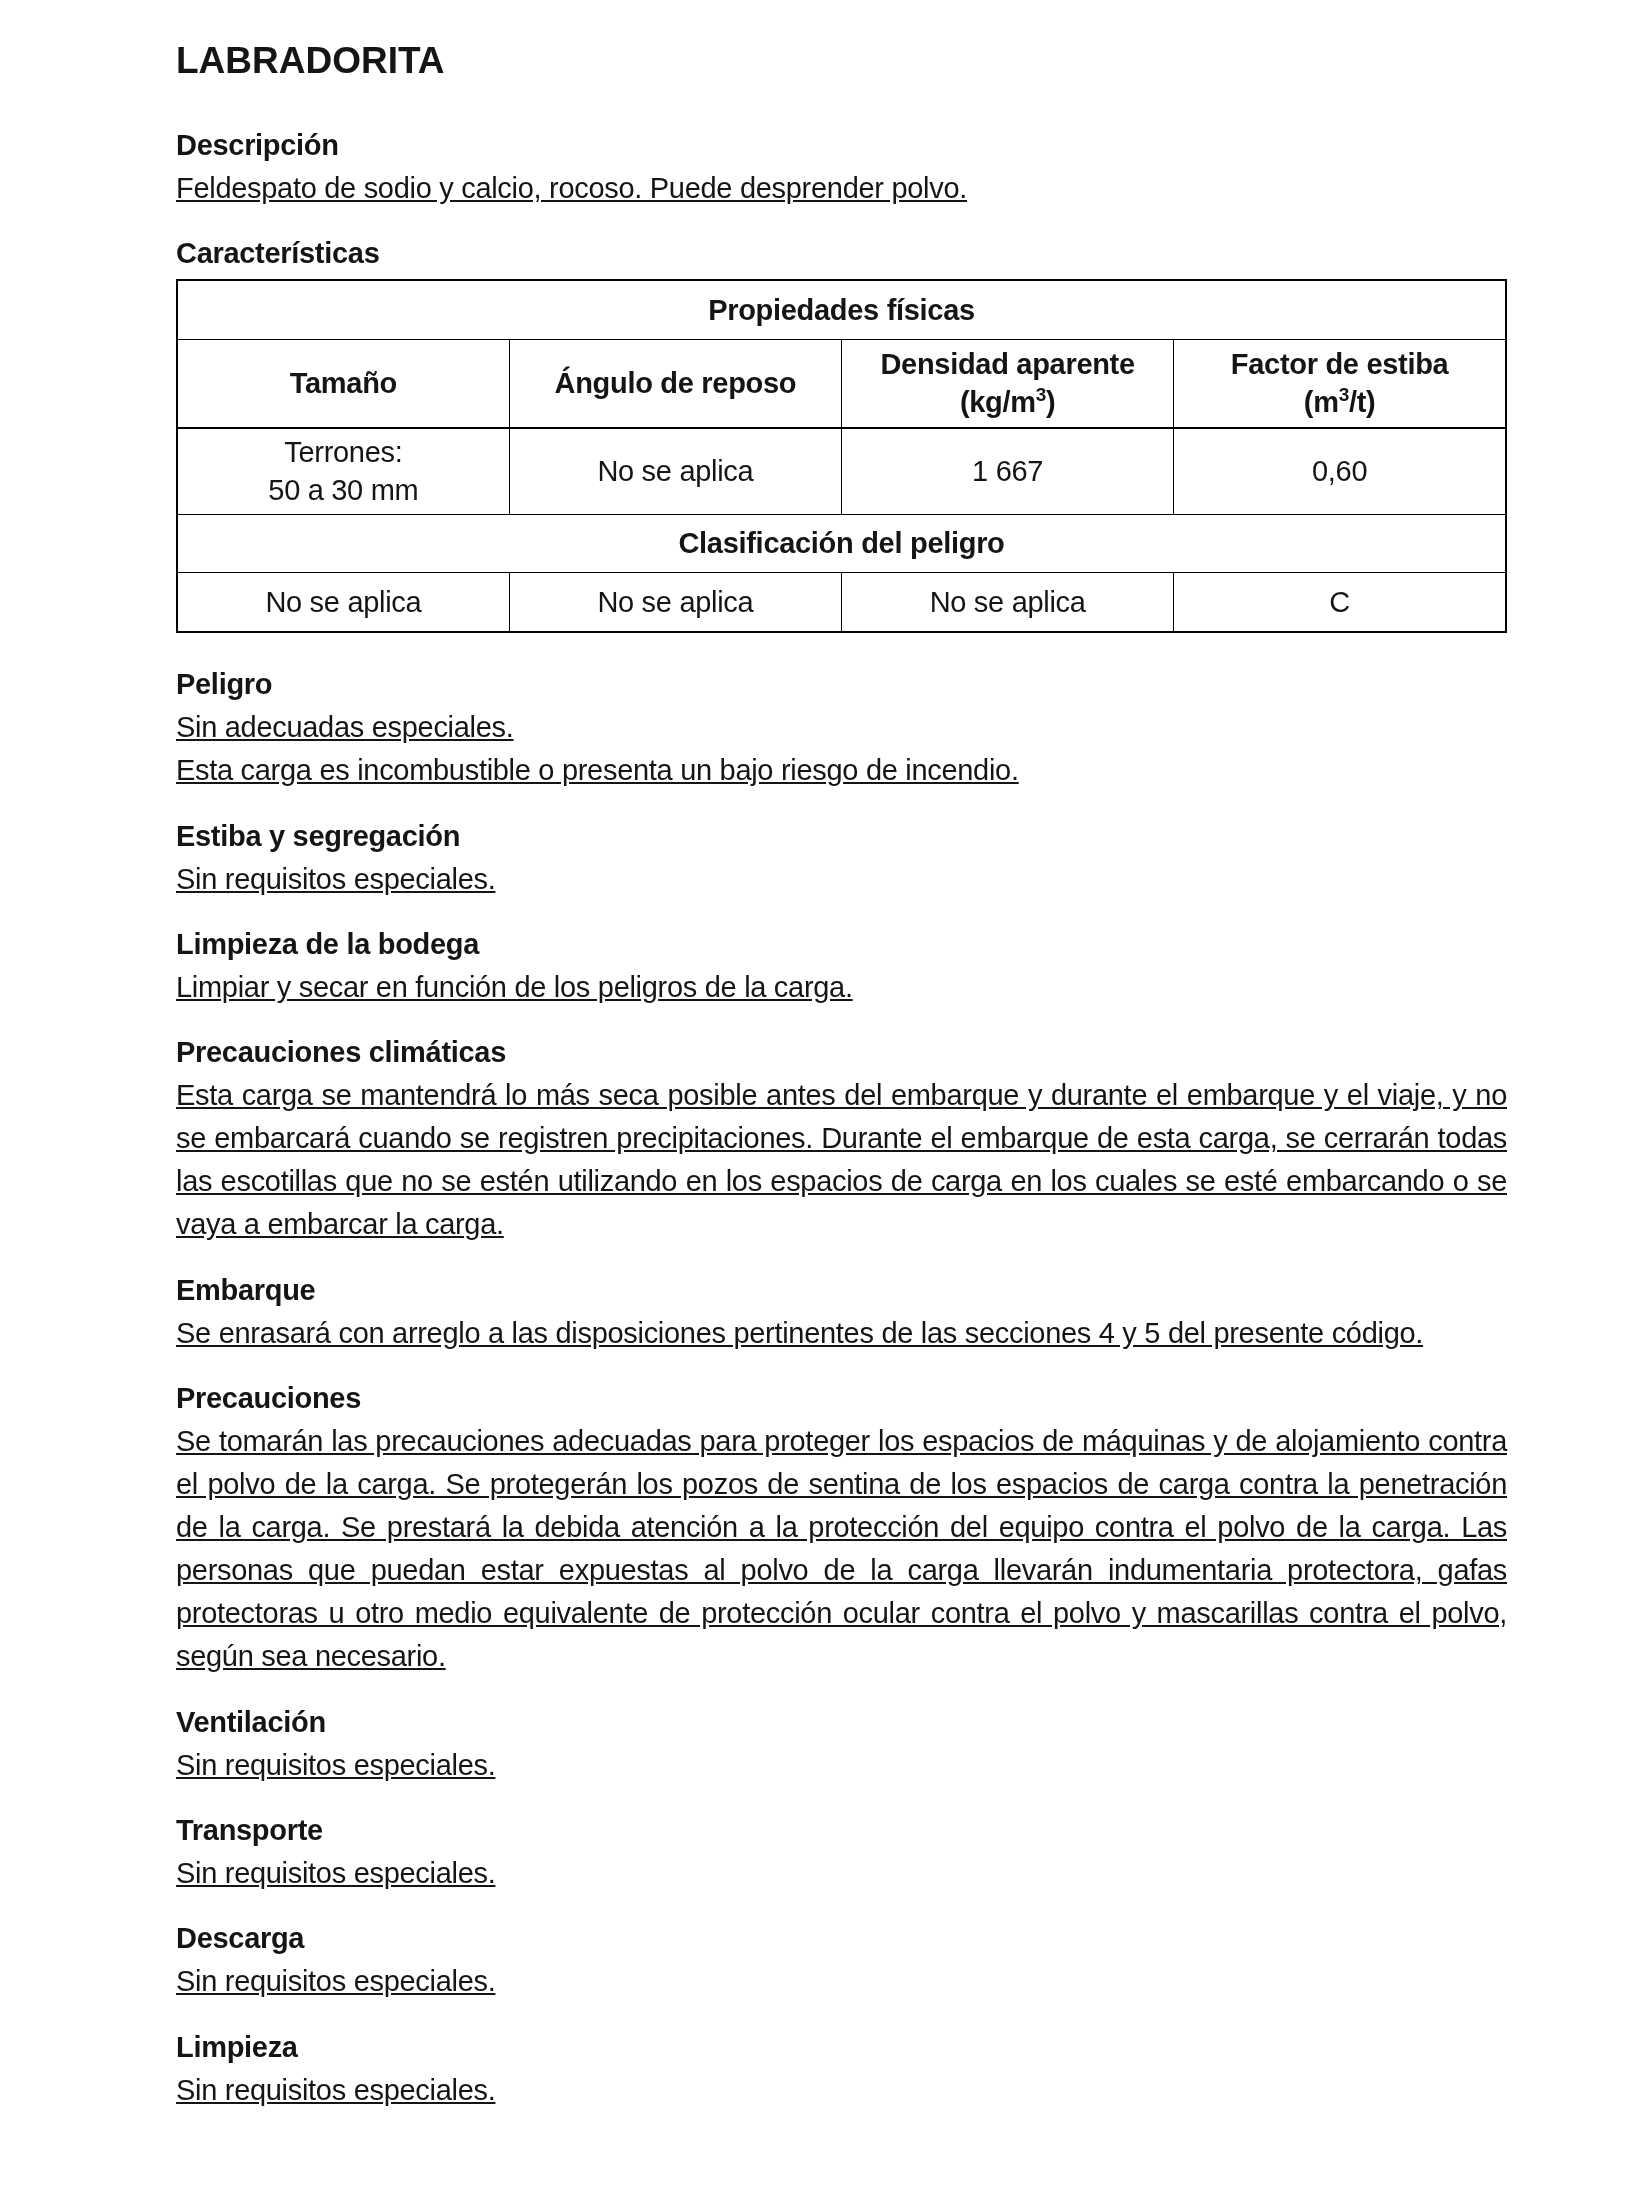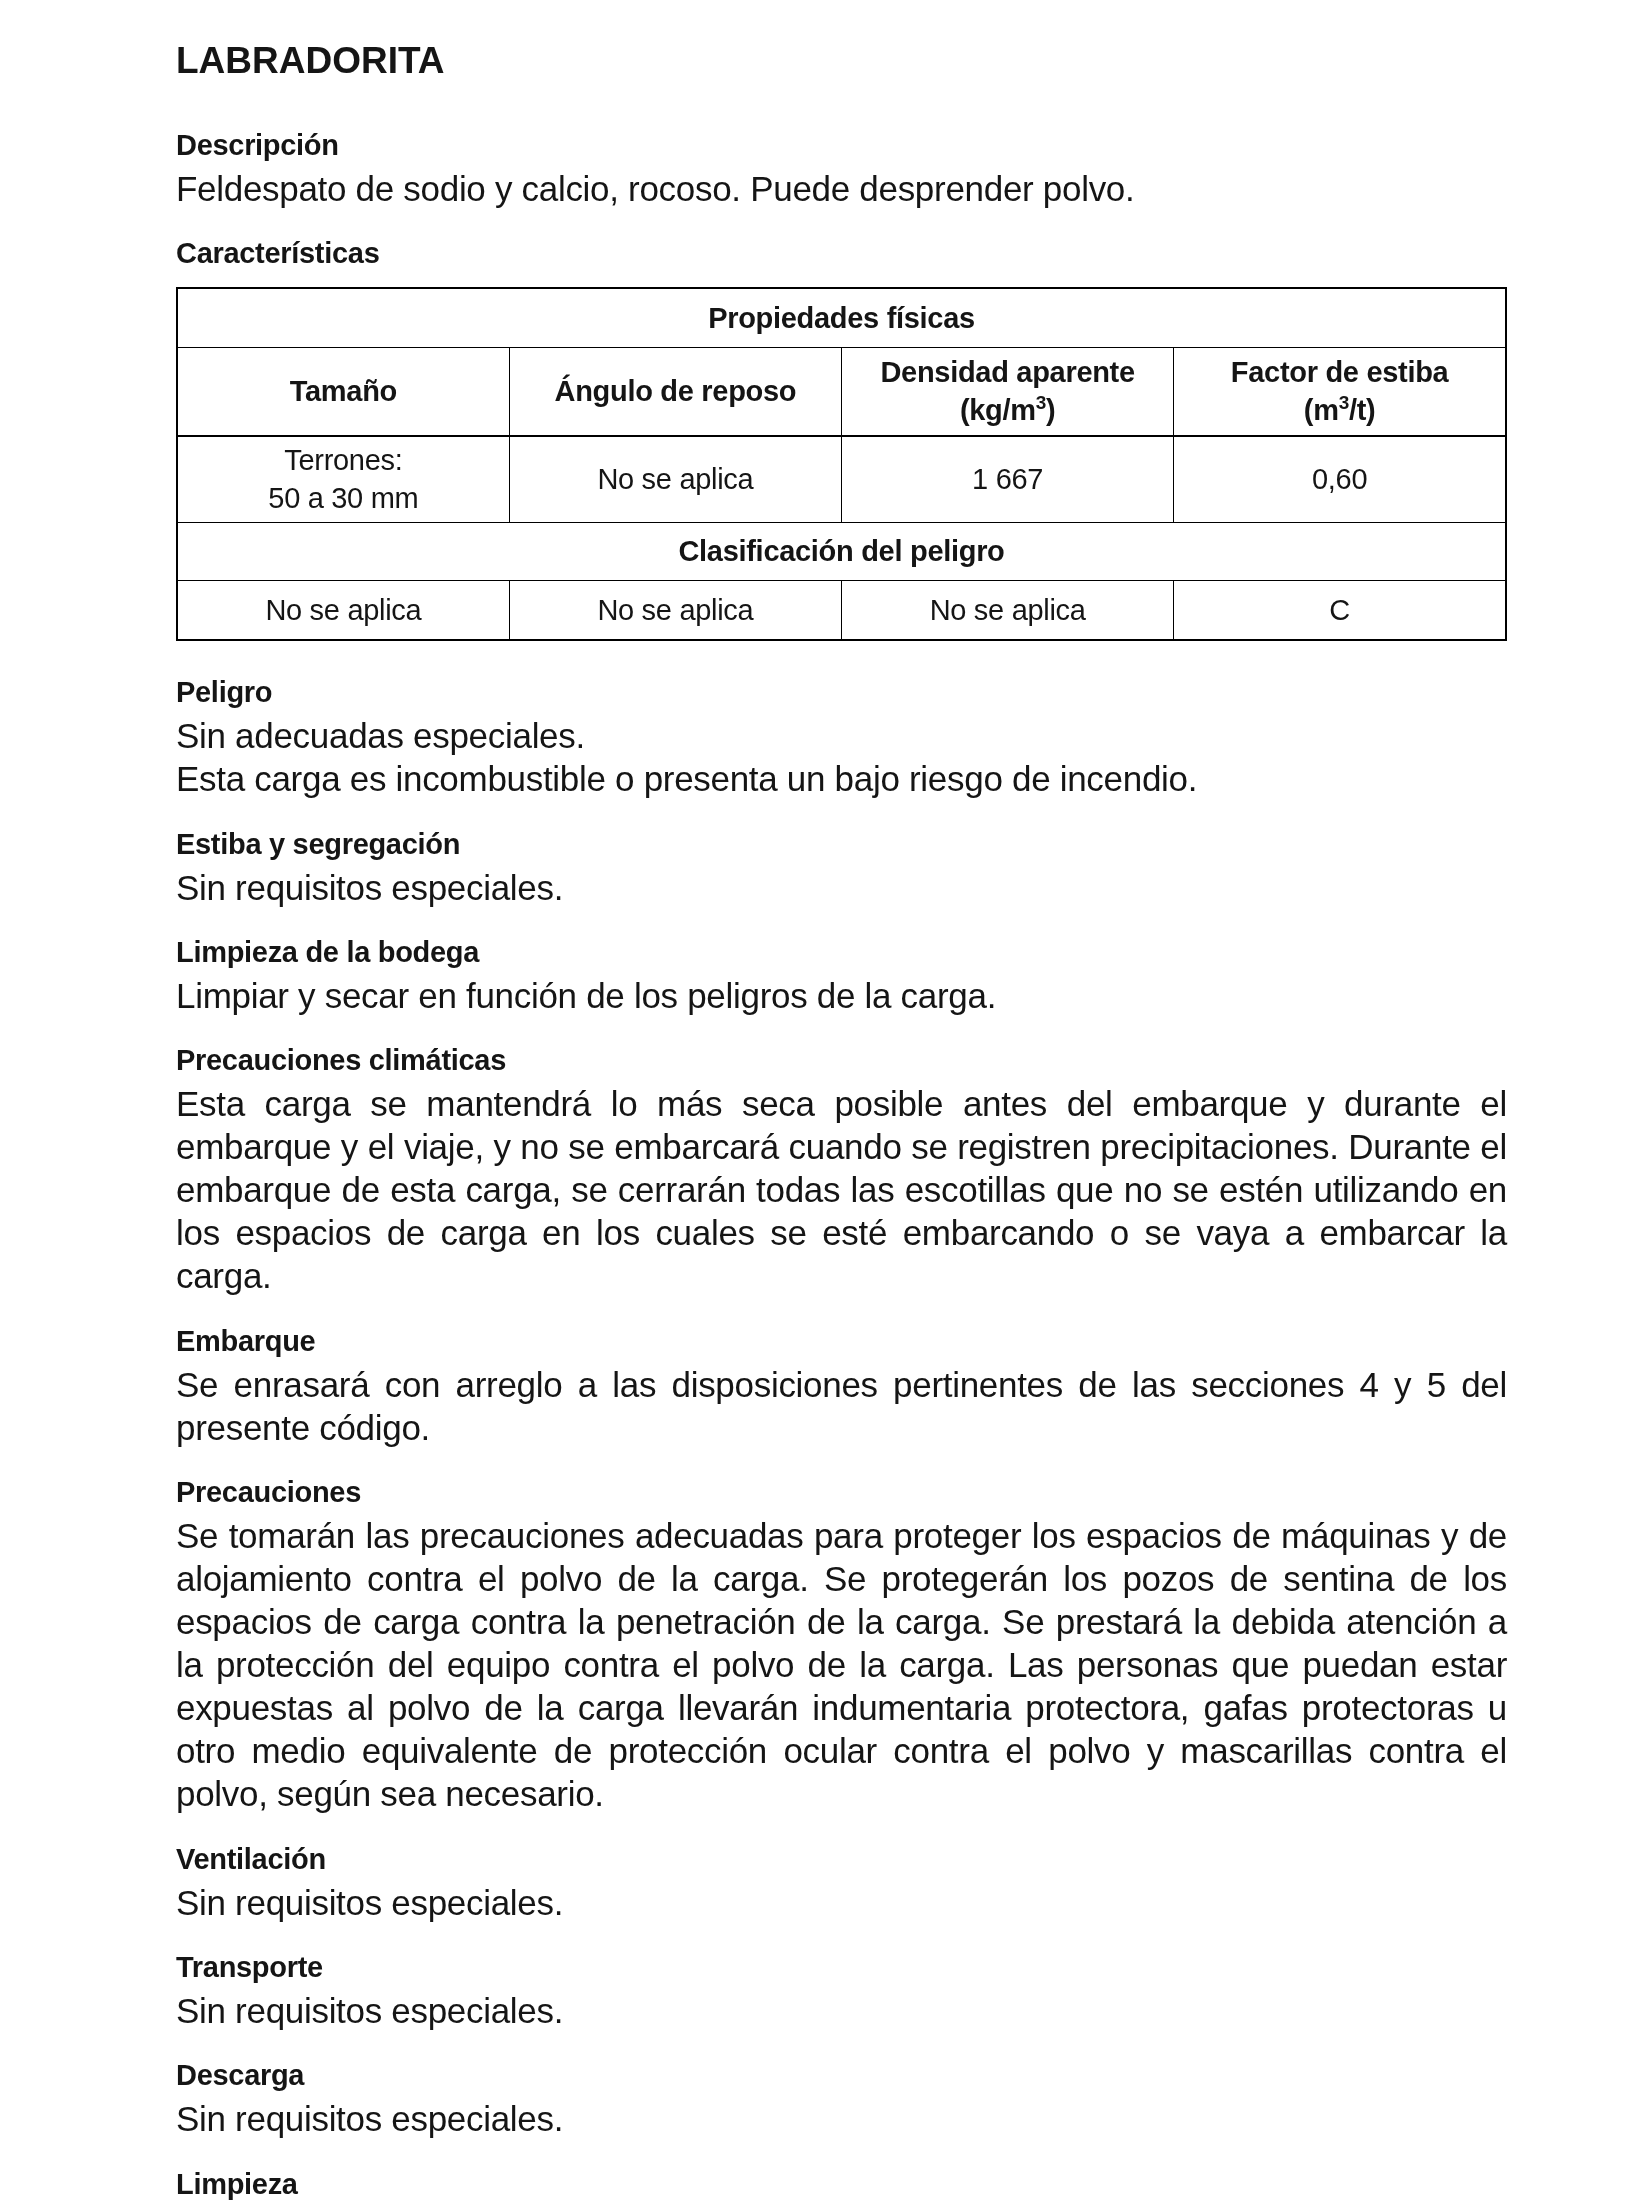--- a/index.html
+++ b/index.html
@@ -24,31 +24,32 @@
     letter-spacing: 0;
   }
   section.sec { margin: 0 0 21.4px 0; }
   section.sec h2 {
     font-size: 29px;
     line-height: 44px;
     font-weight: 700;
     margin: 0;
   }
   section.sec p {
-    font-size: 35px;
+    font-size: 29px;
     line-height: 43px;
     margin: 0;
     text-align: justify;
+    text-decoration: underline;
   }
   table.props {
     width: 100%;
     border-collapse: collapse;
     table-layout: fixed;
     border: 2.4px solid #000;
-    margin: 12px 0 29px 0;
+    margin: 4px 0 29px 0;
   }
   table.props th, table.props td {
     border: 1.6px solid #000;
     text-align: center;
     vertical-align: middle;
     padding: 3.2px 8px;
     font-size: 29px;
     line-height: 38px;
     font-weight: 400;
   }

